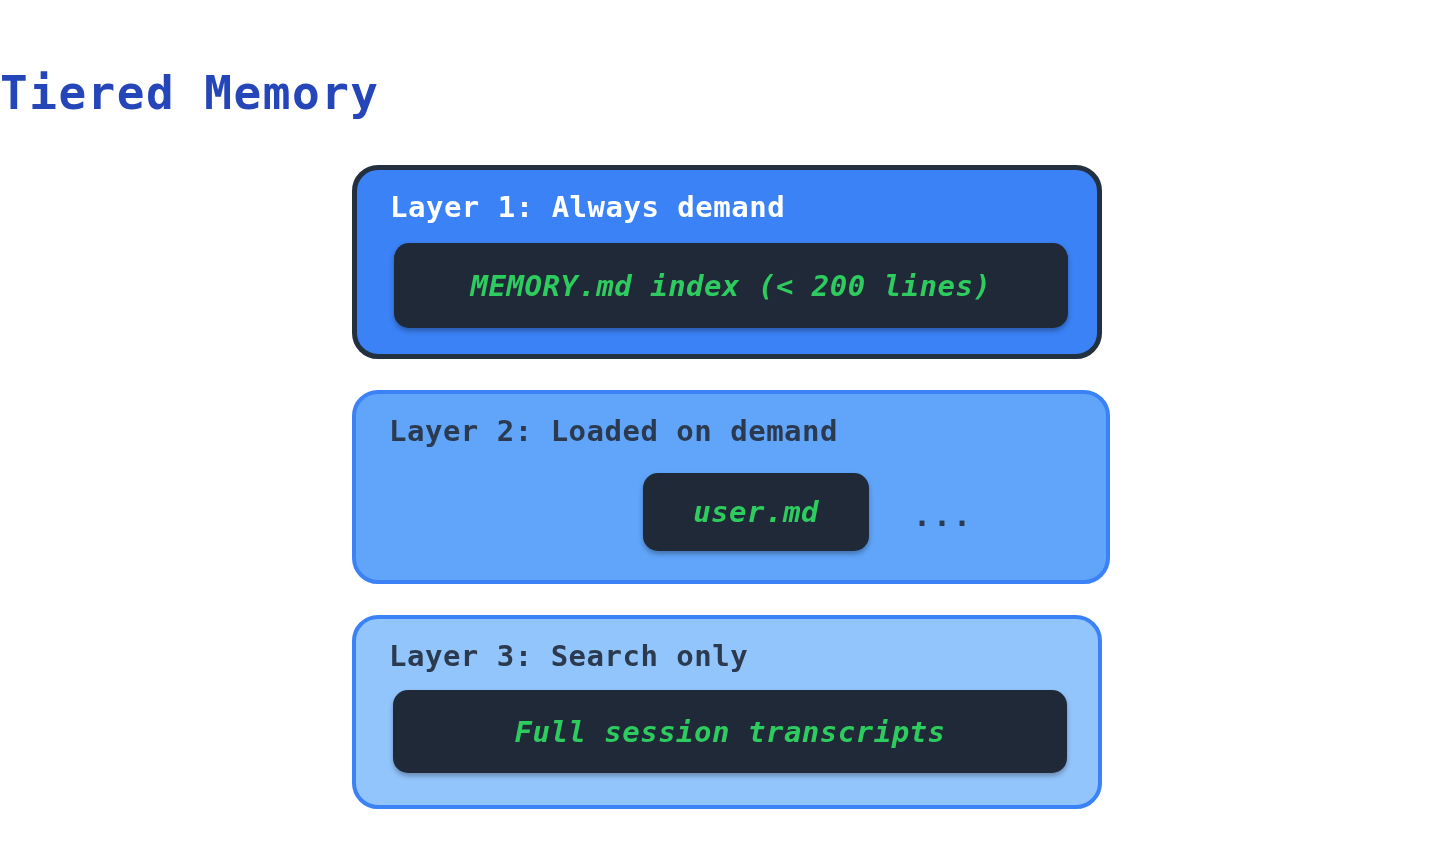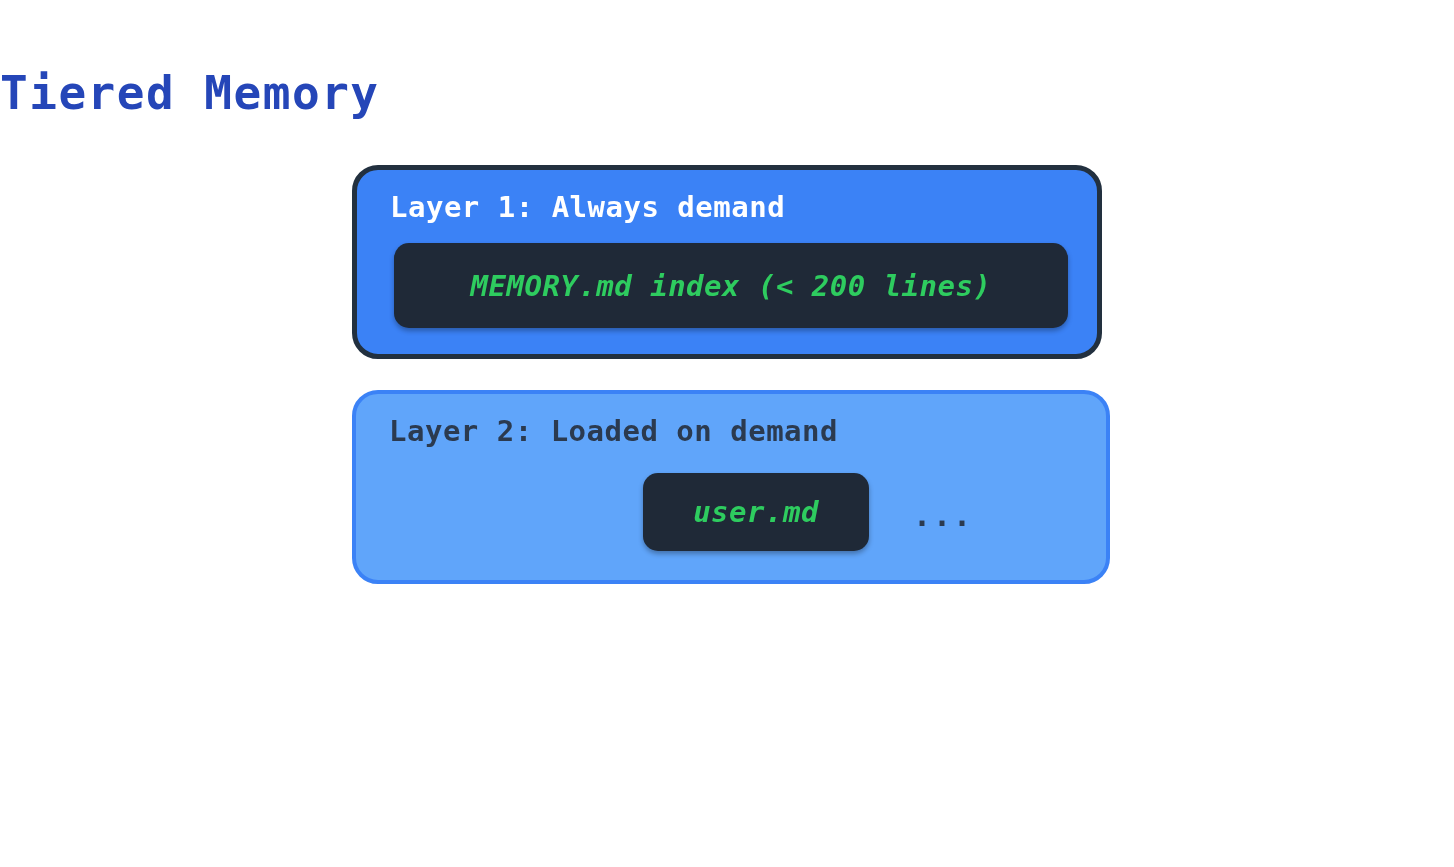--- a/index.html
+++ b/index.html
@@ -162,14 +162,20 @@
   </div>
 
   <div class="layer-card layer-2">
     <div class="layer-label label-dark">Layer 2: Loaded on demand</div>
     <div class="chip chip-2">
       <span class="code-text">user.md</span>
     </div>
     <div class="ellipsis">...</div>
   </div>
 
+  <div class="layer-card layer-3">
+    <div class="layer-label label-dark">Layer 3: Search only</div>
+    <div class="code-box code-wide-3">
+      <span class="code-text">Full session transcripts</span>
+    </div>
+  </div>
 
 </div>
 
 </body></html>

